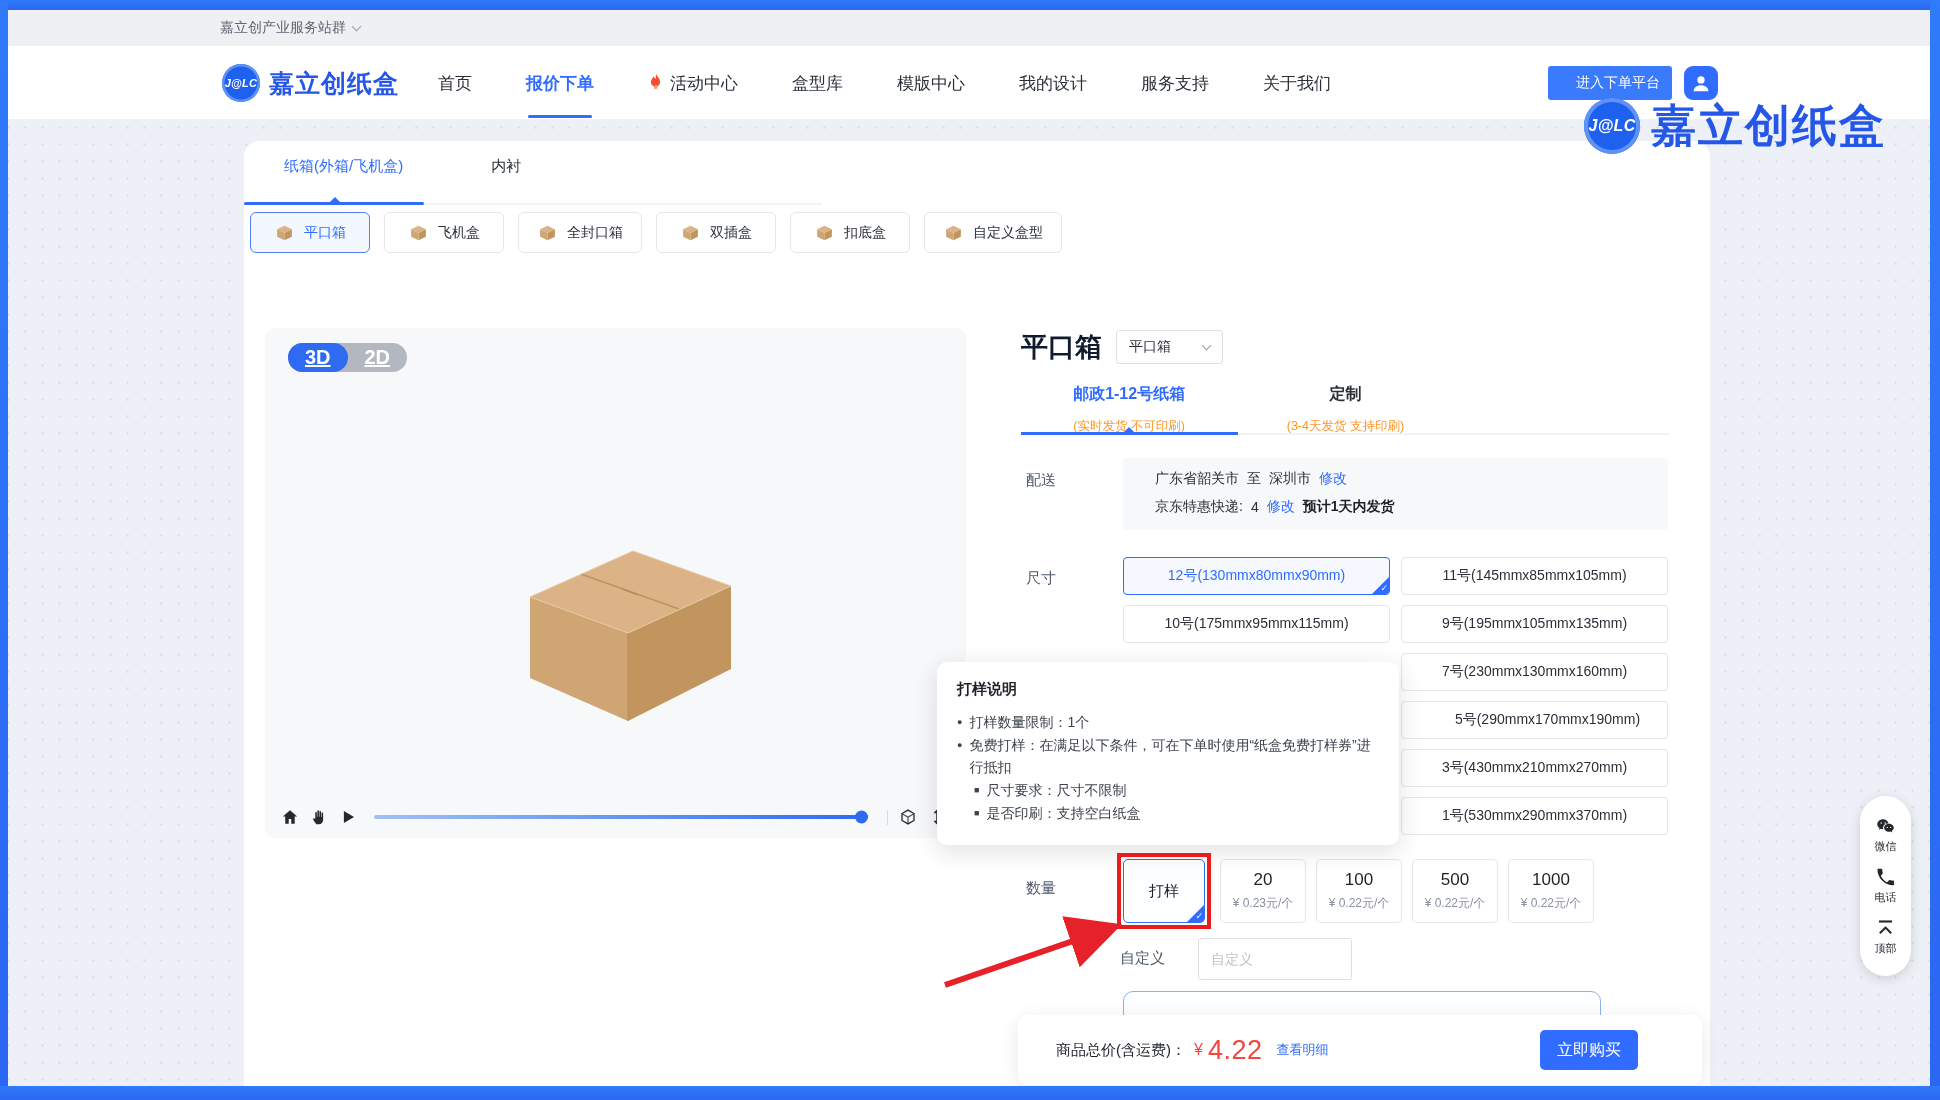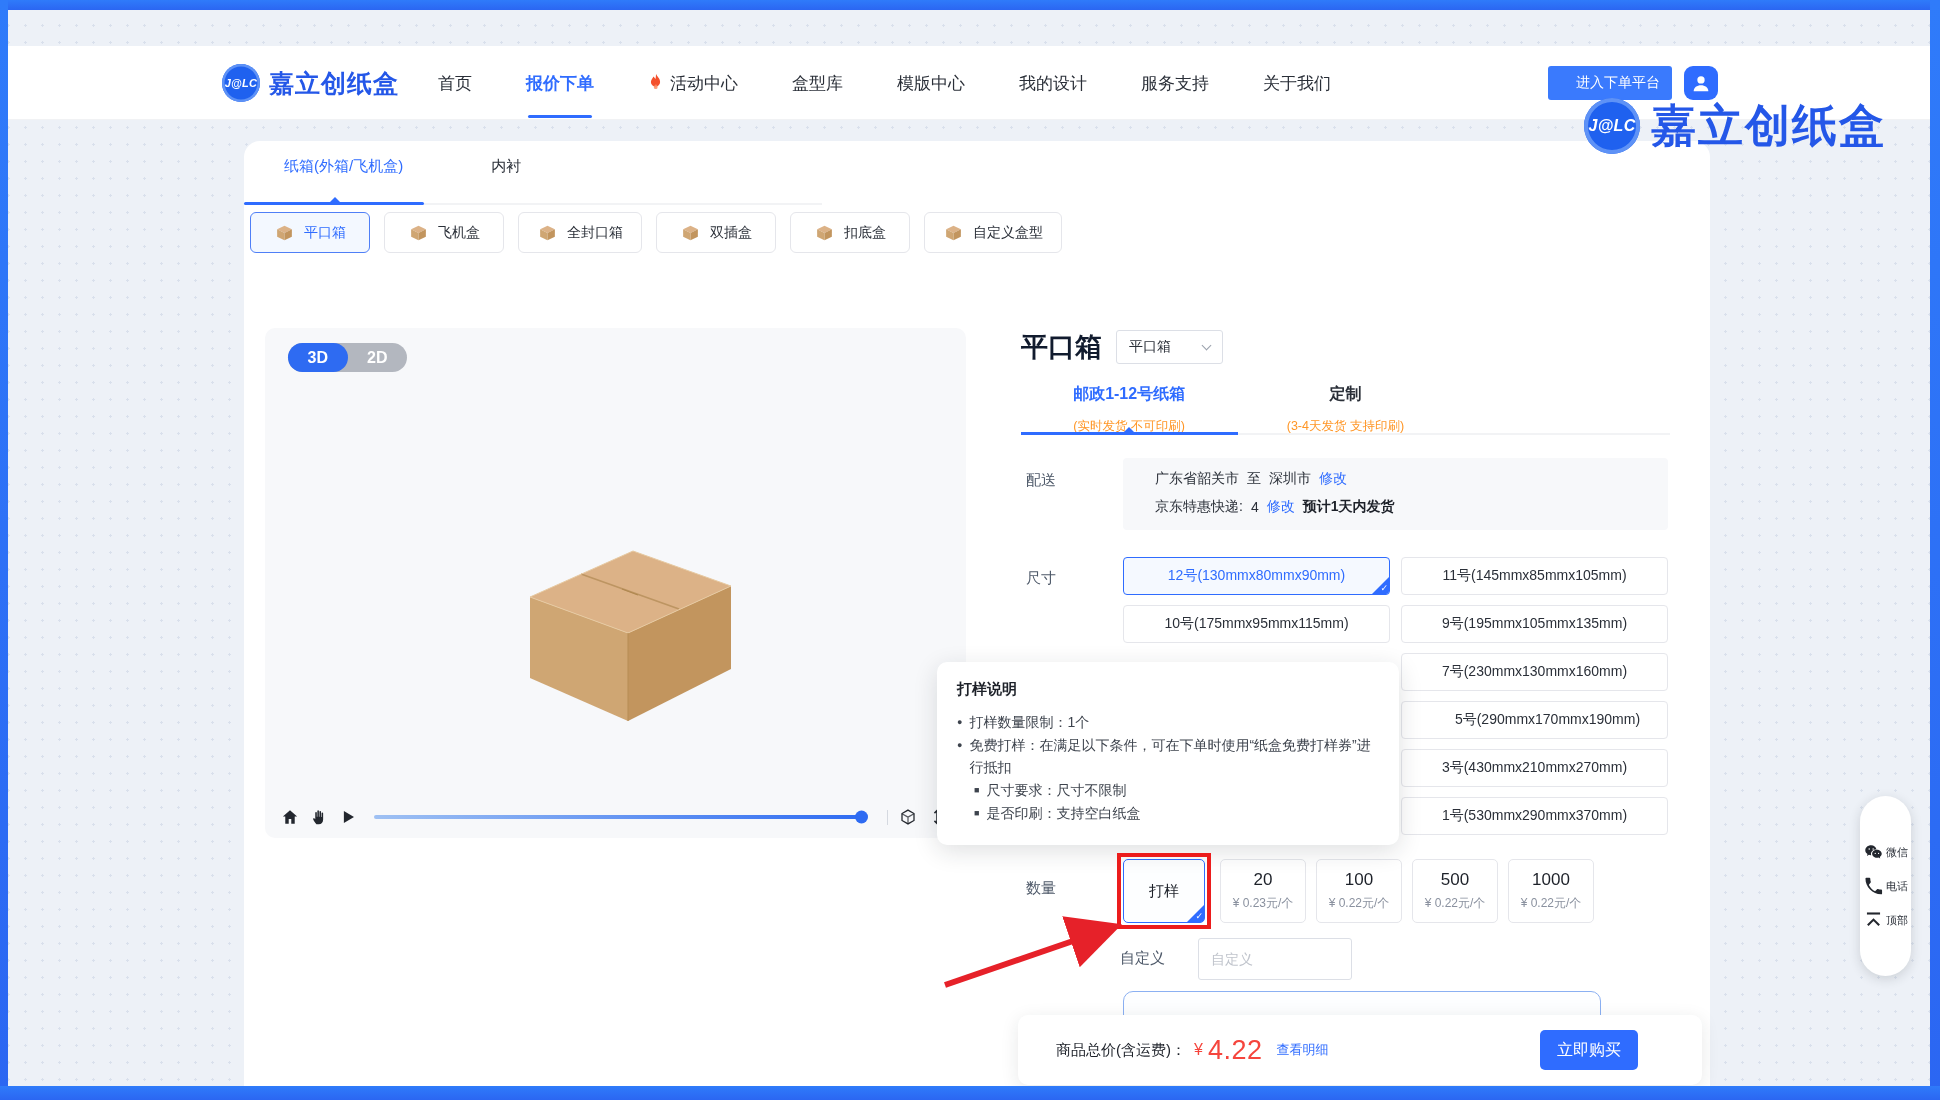--- a/index.html
+++ b/index.html
@@ -48,21 +48,21 @@
   .caret-up{position:absolute;top:-5px;width:0;height:0;border-left:5px solid transparent;border-right:5px solid transparent;border-bottom:5px solid #2f6cff;}
   
   .box-row{position:absolute;left:6px;top:71px;display:flex;gap:14px;}
   .box-btn{height:41px;min-width:120px;padding:0 18px;border:1px solid #e5e6eb;border-radius:6px;background:#fff;
     display:flex;align-items:center;justify-content:center;gap:9px;font-size:14px;color:#2a2f38;cursor:pointer;}
   .box-btn.active{border-color:#4f7ff7;background:#f3f8ff;color:#2f6cff;}
   .box-btn svg{width:21px;height:21px;}
   
   .viewer{position:absolute;left:21px;top:187px;width:701px;height:510px;background:#f7f8fa;border-radius:10px;}
   .toggle{position:absolute;left:23px;top:15px;width:119px;height:29px;background:#b3b7bf;border-radius:15px;display:flex;cursor:pointer;}
-  .toggle .half{flex:1;display:flex;align-items:center;justify-content:center;color:#fff;font-size:16px;font-weight:bold;}
+  .toggle .half{flex:1;display:flex;align-items:center;justify-content:center;color:#fff;font-size:20px;font-weight:bold;text-decoration:underline;}
   .toggle .on{background:#2e6bf2;border-radius:15px;}
   .box3d{position:absolute;left:250px;top:205px;}
   .vctrl{position:absolute;left:0;bottom:12px;width:100%;display:flex;align-items:center;gap:11px;padding:0 20px 0 16px;}
   .vctrl .ic{width:18px;height:18px;display:flex;cursor:pointer;}
   .vctrl .ic svg{width:100%;height:100%;}
   .vtrack{flex:1;height:4px;border-radius:2px;background:linear-gradient(90deg,#9fc1f3,#2e6bf2);position:relative;margin:0 10px 0 6px;cursor:pointer;}
   .vhandle{position:absolute;right:-2px;top:50%;transform:translateY(-50%);width:13px;height:13px;border-radius:50%;background:#2e6bf2;}
   .vsep{width:1px;height:15px;background:#d5d9e0;}
   
   .p-title{position:absolute;left:777px;top:188px;font-size:27px;font-weight:bold;color:#111b2e;}
@@ -115,29 +115,35 @@
     box-shadow:0 4px 18px rgba(31,35,41,.10);display:flex;align-items:center;padding-left:38px;}
   .total-label{font-size:15px;color:#1d2129;}
   .cur{font-size:16px;color:#f5453d;margin-left:8px;font-weight:500;}
   .total-num{font-size:27px;color:#f5453d;margin-left:5px;font-weight:500;letter-spacing:.5px;}
   .detail-link{font-size:13px;color:#2f6cff;margin-left:14px;cursor:pointer;}
   .buy-btn{position:absolute;right:64px;top:15px;width:98px;height:40px;background:#2f6cff;border-radius:5px;color:#fff;font-size:16px;
     display:flex;align-items:center;justify-content:center;cursor:pointer;}
   
   .float{position:absolute;left:1860px;top:796px;width:51px;height:180px;background:#fff;border-radius:26px;z-index:45;
     box-shadow:0 3px 12px rgba(31,35,41,.16);display:flex;flex-direction:column;align-items:center;justify-content:center;gap:13px;padding:10px 0;}
-  .float-item{display:flex;flex-direction:row;align-items:center;gap:2px;cursor:pointer;}
+  .float-item{display:flex;flex-direction:column;align-items:center;gap:2px;cursor:pointer;}
   .float-item svg{width:21px;height:21px;}
   .float-item .fl{font-size:11px;color:#2a2f38;}
 </style>
 </head>
 <body>
 
 <div class="stage">
 
+  <div class="site-band">
+    <div class="txt">
+      <span>嘉立创产业服务站群</span>
+      <span class="chev"></span>
+    </div>
+  </div>
 
   <div class="nav">
     <div class="logo">
       <div class="logo-badge">J@LC</div>
       <div class="logo-text">嘉立创纸盒</div>
     </div>
     <div class="nav-menu">
         <div class="nav-item">
           <span>首页</span>
         </div>

